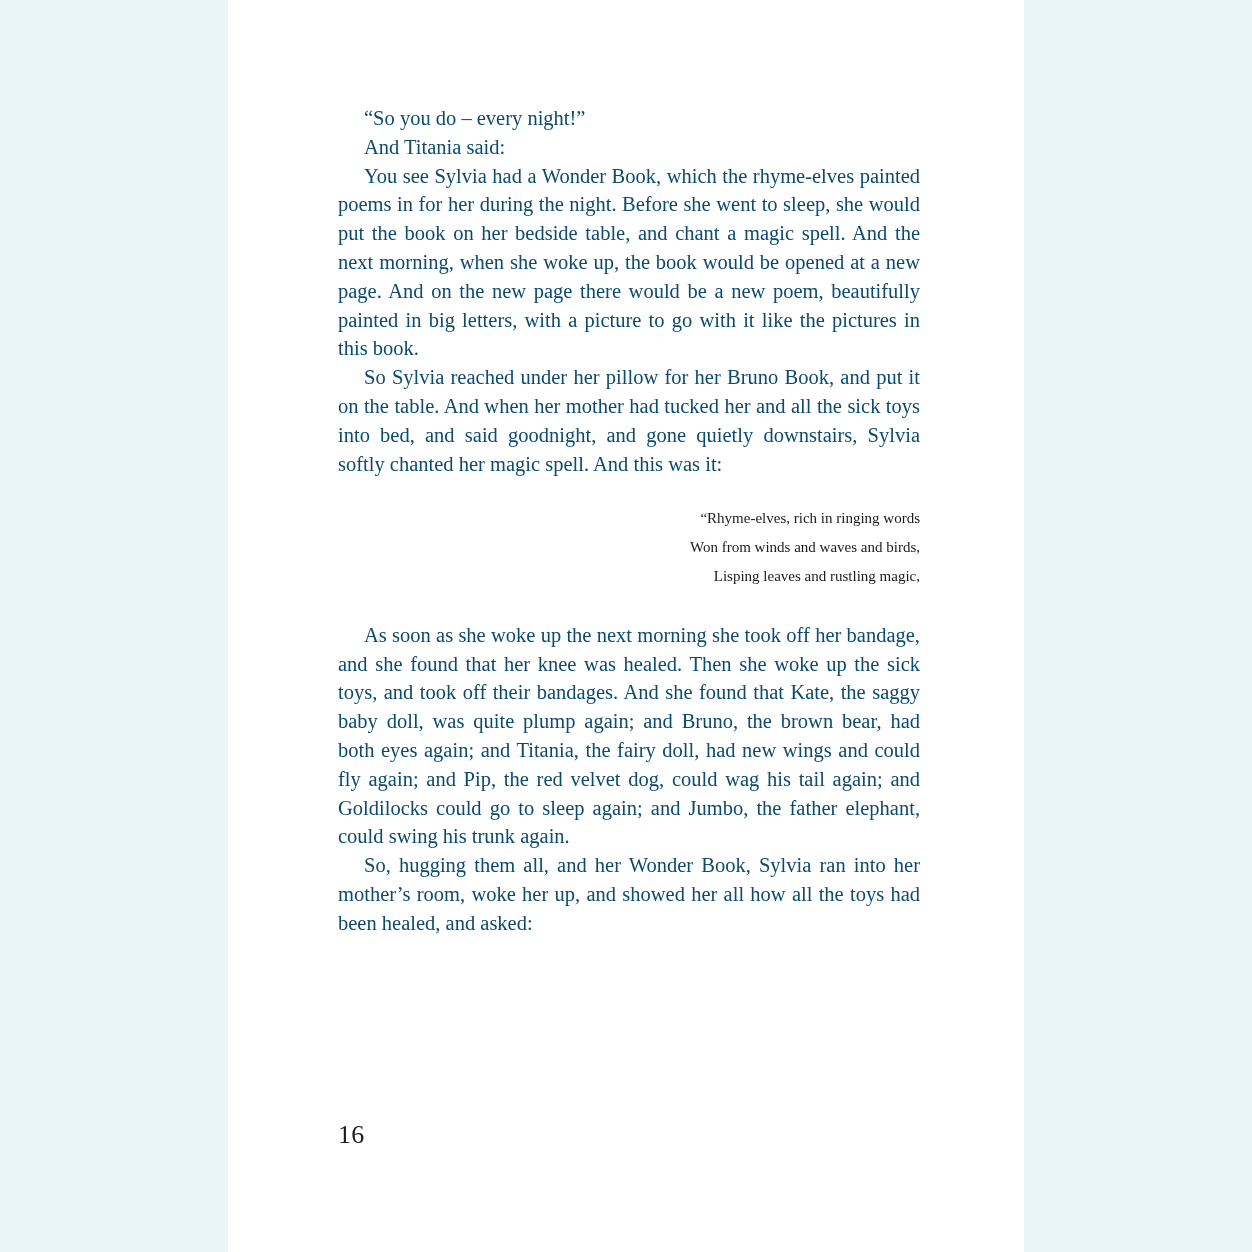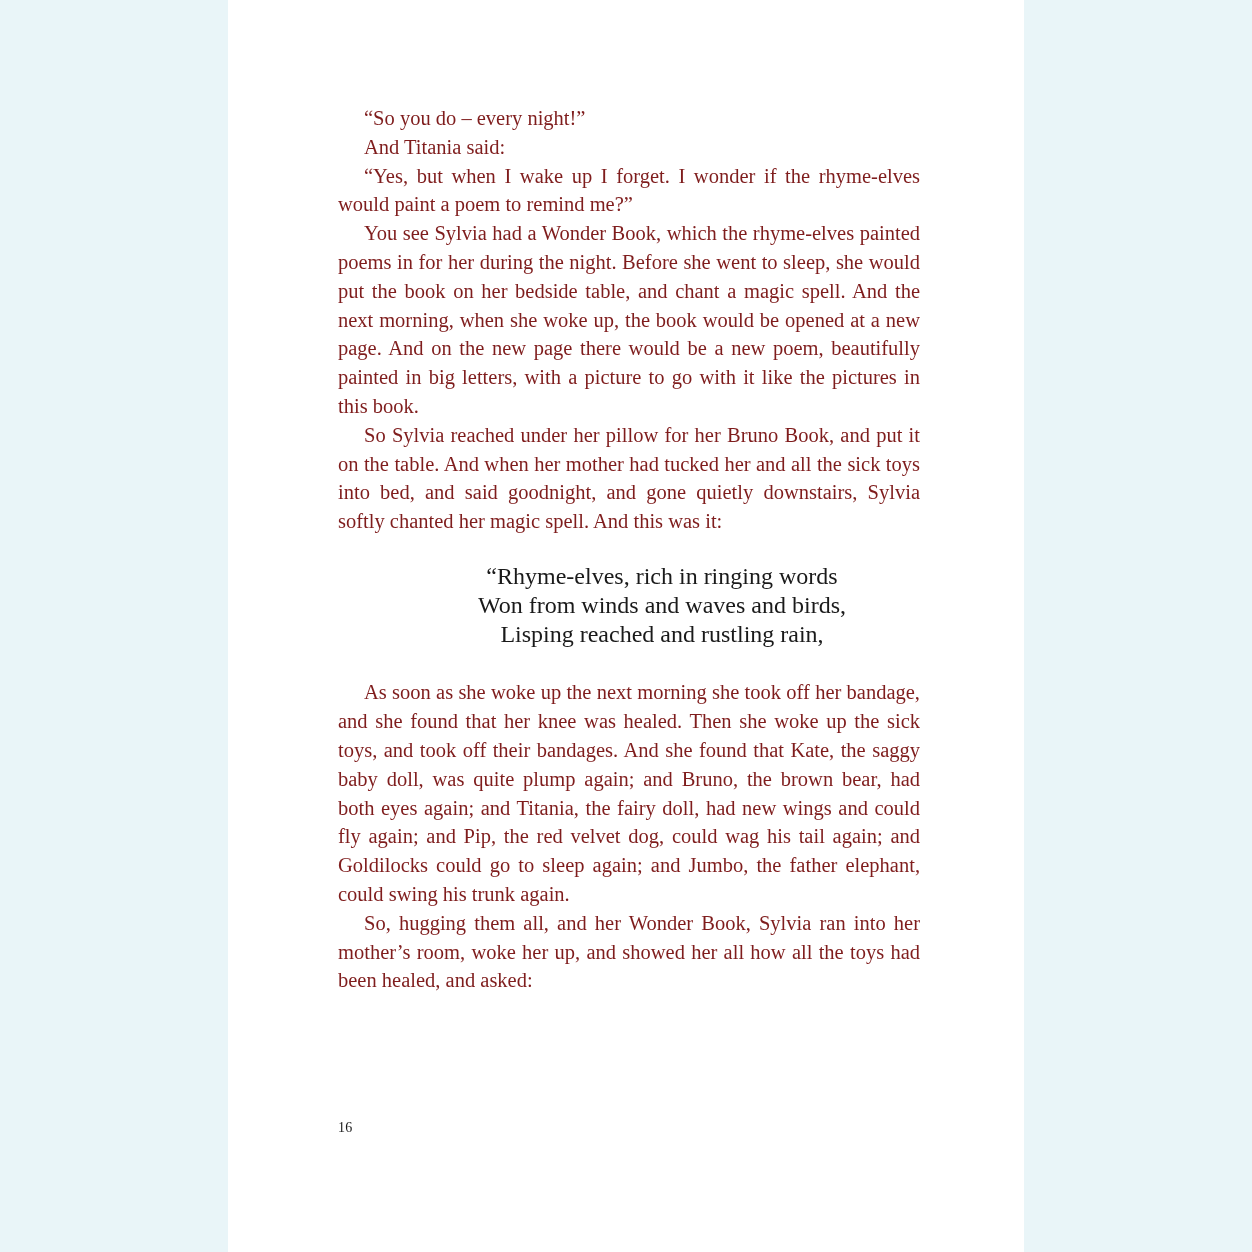--- a/index.html
+++ b/index.html
@@ -32,68 +32,67 @@
     left: 110px;
     top: 104px;
     width: 582px;
   }
   p {
     margin: 0;
     text-align: justify;
     text-justify: inter-word;
     font-size: 20.5px;
     line-height: 28.8px;
-    color: #7f1d1d;
+    color: #0c4a6e;
     hyphens: none;
   }
   p.indent {
     text-indent: 26px;
   }
   .verse {
     margin-top: 26px;
     margin-bottom: 30px;
     padding-left: 66px;
   }
   .verse div {
-    font-size: 24px;
+    font-size: 15px;
     line-height: 28.8px;
     color: #1a1a1a;
-    text-align: center;
+    text-align: right;
     white-space: pre;
   }
   .gap-before {
     margin-top: 2px;
     font-family: Liberation Serif, serif;
   }
   .folio {
     position: absolute;
     left: 110px;
     top: 1120px;
-    font-size: 14px;
+    font-size: 26px;
     color: #1a1a1a;
     letter-spacing: 0.2px;
   }
 </style>
 </head>
 <body>
 
 <div class="viewer">
   <div class="page">
     <div class="page-inner">
 
       <p class="indent">“So you do – every night!”</p>
       <p class="indent">And Titania said:</p>
-      <p class="indent">“Yes, but when I wake up I forget. I wonder if the rhyme-elves would paint a poem to remind me?”</p>
       <p class="indent">You see Sylvia had a Wonder Book, which the rhyme-elves painted poems in for her during the night. Before she went to sleep, she would put the book on her bedside table, and chant a magic spell. And the next morning, when she woke up, the book would be opened at a new page. And on the new page there would be a new poem, beautifully painted in big letters, with a picture to go with it like the pictures in this book.</p>
       <p class="indent">So Sylvia reached under her pillow for her Bruno Book, and put it on the table. And when her mother had tucked her and all the sick toys into bed, and said goodnight, and gone quietly downstairs, Sylvia softly chanted her magic spell. And this was it:</p>
 
       <div class="verse">
         <div>“Rhyme-elves, rich in ringing words</div>
         <div>Won from winds and waves and birds,</div>
-        <div>Lisping reached and rustling rain,</div>
+        <div>Lisping leaves and rustling magic,</div>
       </div>
 
       <p class="indent gap-before">As soon as she woke up the next morning she took off her bandage, and she found that her knee was healed. Then she woke up the sick toys, and took off their bandages. And she found that Kate, the saggy baby doll, was quite plump again; and Bruno, the brown bear, had both eyes again; and Titania, the fairy doll, had new wings and could fly again; and Pip, the red velvet dog, could wag his tail again; and Goldilocks could go to sleep again; and Jumbo, the father elephant, could swing his trunk again.</p>
       <p class="indent">So, hugging them all, and her Wonder Book, Sylvia ran into her mother’s room, woke her up, and showed her all how all the toys had been healed, and asked:</p>
 
     </div>
     <div class="folio">16</div>
   </div>
 </div>
 

